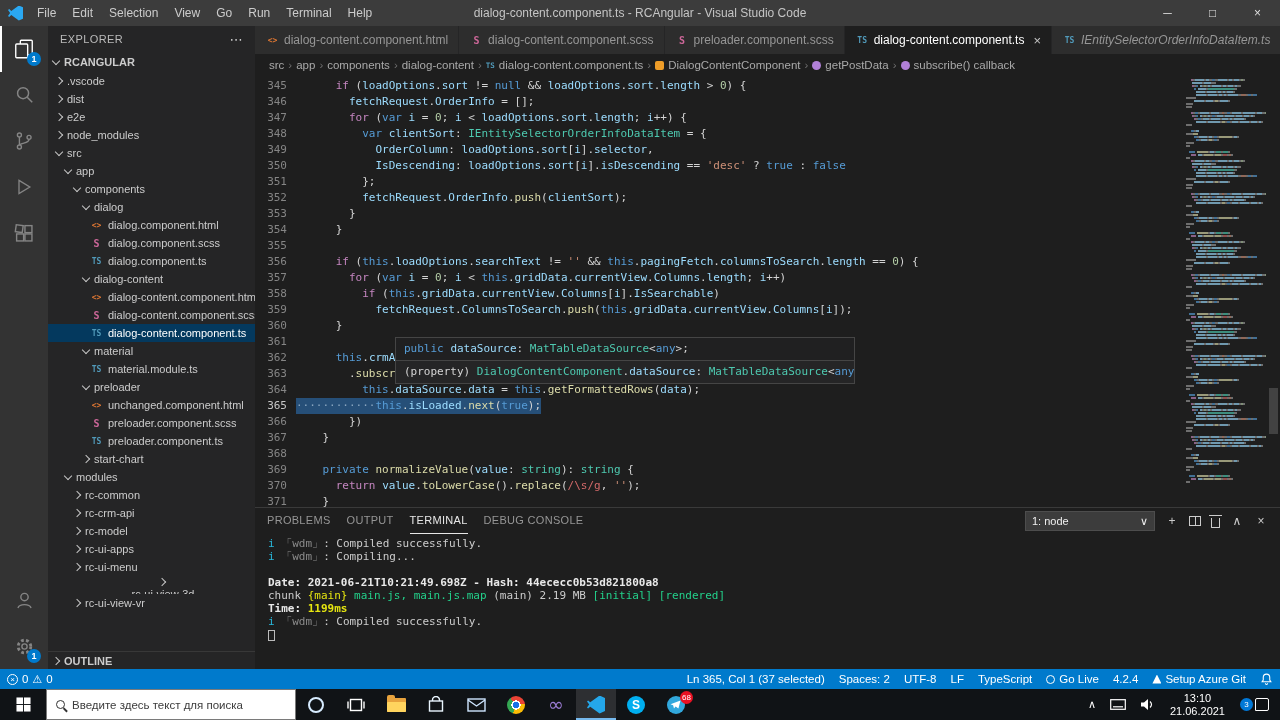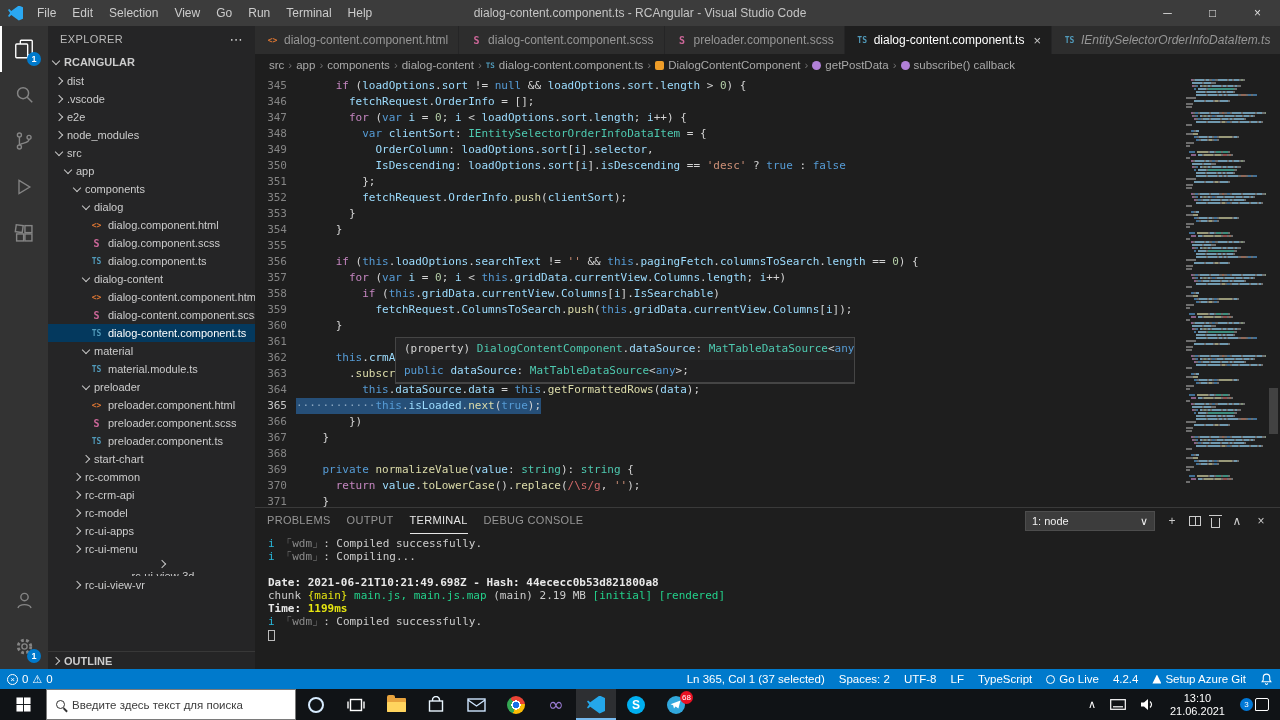--- a/index.html
+++ b/index.html
@@ -221,25 +221,25 @@
         <span>EXPLORER</span>
         <span class="sb-head-dots">⋯</span>
       </div>
       <div class="sb-section">
         <span class="chev down"></span>
         <span>RCANGULAR</span>
       </div>
       <div class="tree">
           <div class="tree-row" style="padding-left: 5px;">
             <span class="chev"></span>
+            <span class="tree-label">.vscode</span>
+          </div>
+          <div class="tree-row" style="padding-left: 5px;">
+            <span class="chev"></span>
             <span class="tree-label">dist</span>
-          </div>
-          <div class="tree-row" style="padding-left: 5px;">
-            <span class="chev"></span>
-            <span class="tree-label">.vscode</span>
           </div>
           <div class="tree-row" style="padding-left: 5px;">
             <span class="chev"></span>
             <span class="tree-label">e2e</span>
           </div>
           <div class="tree-row" style="padding-left: 5px;">
             <span class="chev"></span>
             <span class="tree-label">node_modules</span>
           </div>
           <div class="tree-row" style="padding-left: 5px;">
@@ -293,33 +293,37 @@
           <div class="tree-row" style="padding-left: 41px;">
             <span class="fico fico-ts">TS</span>
             <span class="tree-label">material.module.ts</span>
           </div>
           <div class="tree-row" style="padding-left: 32px;">
             <span class="chev down"></span>
             <span class="tree-label">preloader</span>
           </div>
           <div class="tree-row" style="padding-left: 41px;">
             <span class="fico fico-html">&lt;&gt;</span>
-            <span class="tree-label">preloader.component.html</span>
+            <span class="tree-label">unchanged.component.html</span>
           </div>
           <div class="tree-row" style="padding-left: 41px;">
             <span class="fico fico-scss">S</span>
             <span class="tree-label">preloader.component.scss</span>
           </div>
           <div class="tree-row" style="padding-left: 41px;">
             <span class="fico fico-ts">TS</span>
             <span class="tree-label">preloader.component.ts</span>
           </div>
           <div class="tree-row" style="padding-left: 32px;">
             <span class="chev"></span>
             <span class="tree-label">start-chart</span>
+          </div>
+          <div class="tree-row" style="padding-left: 14px;">
+            <span class="chev down"></span>
+            <span class="tree-label">modules</span>
           </div>
           <div class="tree-row" style="padding-left: 23px;">
             <span class="chev"></span>
             <span class="tree-label">rc-common</span>
           </div>
           <div class="tree-row" style="padding-left: 23px;">
             <span class="chev"></span>
             <span class="tree-label">rc-crm-api</span>
           </div>
           <div class="tree-row" style="padding-left: 23px;">
@@ -575,22 +579,22 @@
             <div class="mm-line"><span class="mm-tok mm-pl" style="width: 4px;"></span></div>
             <div class="mm-line"></div>
             <div class="mm-line"><span class="mm-tok" style="width: 3px;"></span><span class="mm-tok mm-kb" style="width: 6px;"></span><span class="mm-tok" style="width: 2px;"></span><span class="mm-tok mm-fn" style="width: 11px;"></span><span class="mm-tok mm-pl" style="width: 2px;"></span><span class="mm-tok mm-id" style="width: 4px;"></span><span class="mm-tok mm-pl" style="width: 2px;"></span><span class="mm-tok mm-ty" style="width: 5px;"></span><span class="mm-tok mm-pl" style="width: 2px;"></span><span class="mm-tok mm-ty" style="width: 5px;"></span><span class="mm-tok mm-pl" style="width: 2px;"></span></div>
             <div class="mm-line"><span class="mm-tok" style="width: 5px;"></span><span class="mm-tok mm-kc" style="width: 5px;"></span><span class="mm-tok" style="width: 2px;"></span><span class="mm-tok mm-id" style="width: 4px;"></span><span class="mm-tok mm-pl" style="width: 2px;"></span><span class="mm-tok mm-fn" style="width: 9px;"></span><span class="mm-tok mm-pl" style="width: 2px;"></span><span class="mm-tok mm-fn" style="width: 6px;"></span><span class="mm-tok mm-pl" style="width: 2px;"></span><span class="mm-tok mm-rx" style="width: 4px;"></span><span class="mm-tok mm-pl" style="width: 2px;"></span><span class="mm-tok mm-st" style="width: 2px;"></span><span class="mm-tok mm-pl" style="width: 2px;"></span></div>
             <div class="mm-line"><span class="mm-tok mm-pl" style="width: 4px;"></span></div>
           </div>
         <div class="scrollbar">
           <div class="scroll-slider"></div>
         </div>
         <div class="hover">
+          <div class="hover-row sig"><span class="tok-kb">public</span><span class="tok-pl"> </span><span class="tok-id">dataSource</span><span class="tok-pl">: </span><span class="tok-ty">MatTableDataSource</span><span class="tok-pl">&lt;</span><span class="tok-kb">any</span><span class="tok-pl">&gt;;</span></div>
           <div class="hover-row"><span class="tok-pl">(property) </span><span class="tok-ty">DialogContentComponent</span><span class="tok-pl">.</span><span class="tok-id">dataSource</span><span class="tok-pl">: </span><span class="tok-ty">MatTableDataSource</span><span class="tok-pl">&lt;</span><span class="tok-kb">any</span></div>
-          <div class="hover-row sig"><span class="tok-kb">public</span><span class="tok-pl"> </span><span class="tok-id">dataSource</span><span class="tok-pl">: </span><span class="tok-ty">MatTableDataSource</span><span class="tok-pl">&lt;</span><span class="tok-kb">any</span><span class="tok-pl">&gt;;</span></div>
         </div>
       </div>
 
       <div class="panel">
         <div class="panel-head">
           <div style="display:flex;gap:16px;">
               <div class="panel-tab">PROBLEMS</div>
               <div class="panel-tab">OUTPUT</div>
               <div class="panel-tab active">TERMINAL</div>
               <div class="panel-tab">DEBUG CONSOLE</div>

